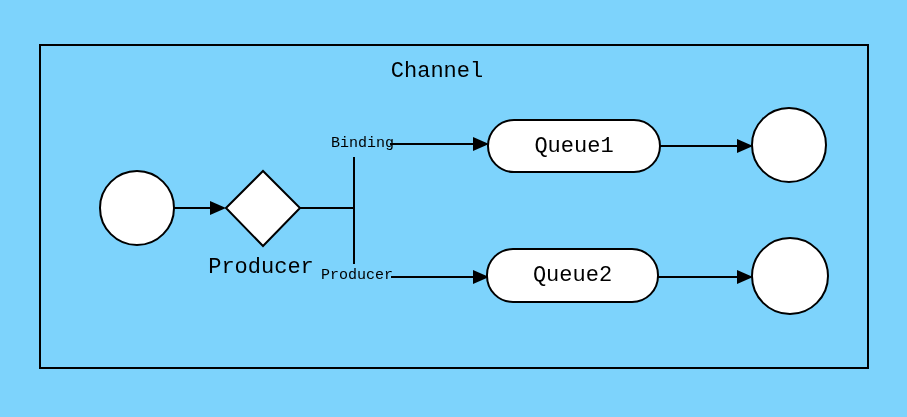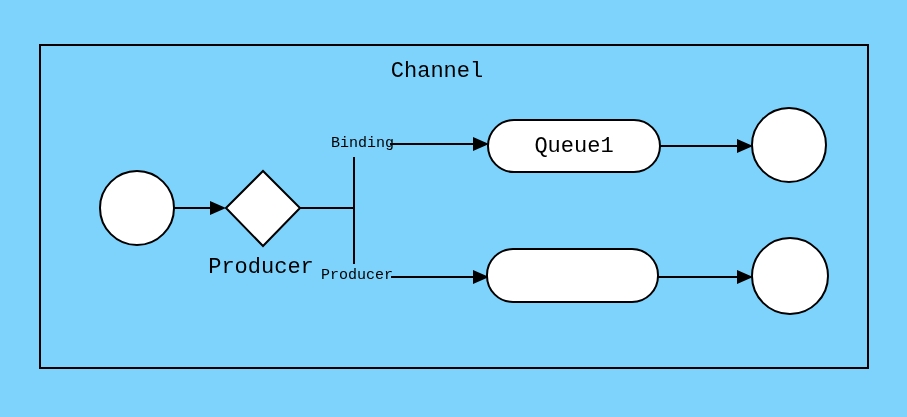--- a/index.html
+++ b/index.html
@@ -106,16 +106,17 @@
 
 
   <div class="lbl centered" style="left:261px; top:256px;">Producer</div>
 
   <div class="lbl small" style="left:331px; top:136px;">Binding</div>
 
   <div class="lbl small" style="left:321px; top:268px;">Producer</div>
 
   <div class="node-label-box" style="left:488px; top:120px; width:172px; height:52px;">Queue1</div>
 
+  <div class="node-label-box" style="left:487px; top:249px; width:171px; height:53px;">Queue2</div>
 
 
 
 </div>
 
 </body></html>

